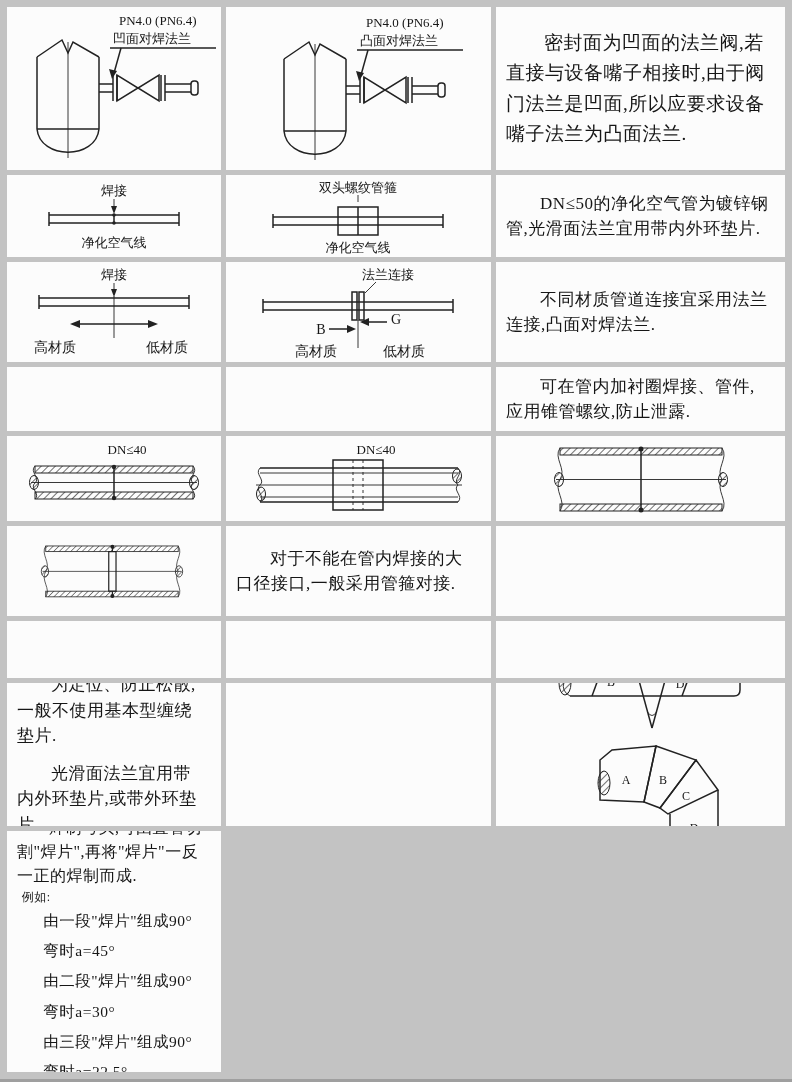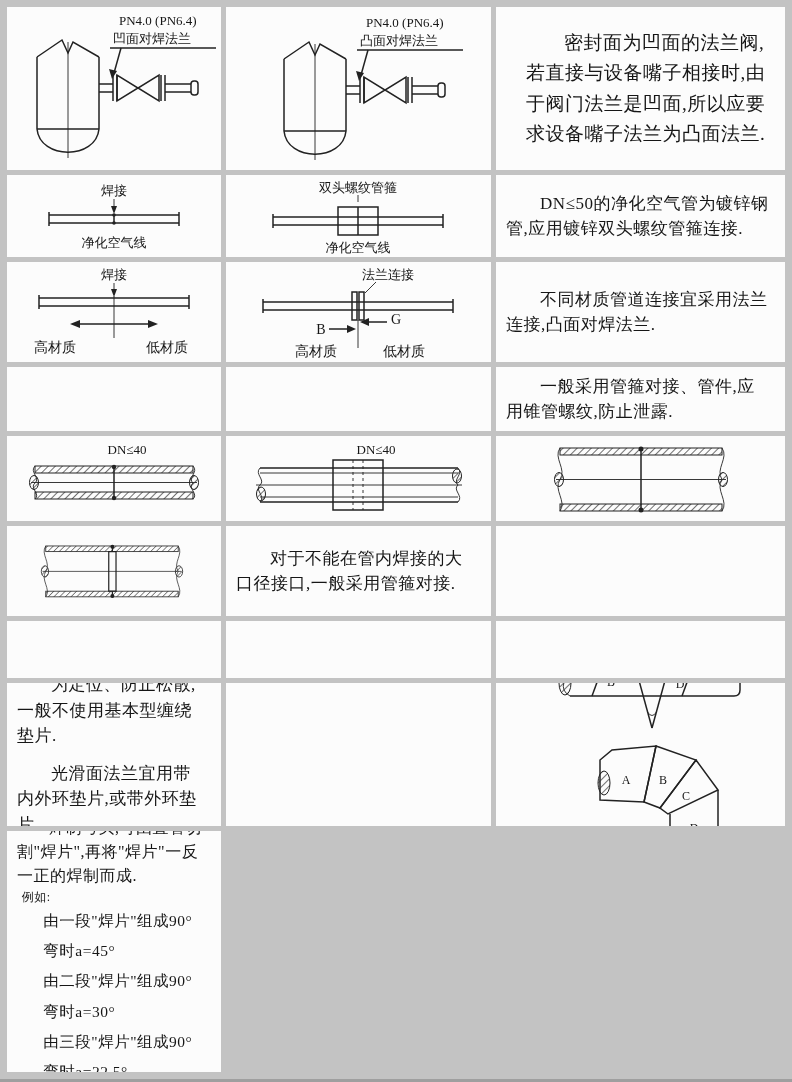--- a/index.html
+++ b/index.html
@@ -13,21 +13,21 @@
     border-bottom:3px solid #9f9f9f;
     font-family:"Liberation Serif", serif;
   }
   .cell { background:#fcfcfc; position:relative; overflow:hidden; }
   .draw { display:flex; align-items:center; justify-content:center; }
   .note {
     display:flex; flex-direction:column; justify-content:center;
     padding:6px 14px 6px 10px; color:#161616;
   }
   .note p { margin:0; text-indent:2em; font-size:17px; line-height:1.5; letter-spacing:.5px; }
-  .note.big p { font-size:19px; line-height:1.6;margin-left:20px; }
+  .note.big p { font-size:19px; line-height:1.6; }
   .note .cont { margin-top:12px; }
   .note .heading { text-indent:.4em; }
   .note .example { text-indent:0; margin-left:1.7em; line-height:1.95; font-size:15.5px; }
   svg { display:block; }
   svg text { font-family:"Liberation Serif", serif; fill:#161616; }
   .ln   { stroke:#222; fill:none; stroke-width:1.5; }
   .thin { stroke:#222; fill:none; stroke-width:.9; }
   .fillb{ fill:#222; stroke:none; }
   .hat  { fill:url(#hatch); stroke:#222; stroke-width:1; }
   .lbl  { font-size:13px; }
@@ -139,21 +139,21 @@
       <line class="ln" x1="47" y1="42" x2="217" y2="42"></line>
       <line class="ln" x1="47" y1="50" x2="217" y2="50"></line>
       <line class="ln" x1="47" y1="39" x2="47" y2="53"></line>
       <line class="ln" x1="217" y1="39" x2="217" y2="53"></line>
       <rect class="ln" x="112" y="32" width="40" height="28"></rect>
       <line class="ln" x1="132" y1="32" x2="132" y2="60"></line>
       <text class="lbl" x="132" y="77" text-anchor="middle">净化空气线</text>
     </svg>
   </div>
   <div class="cell note">
-    <p>DN≤50的净化空气管为镀锌钢管,应用镀锌双头螺纹管箍连接.</p>
+    <p>DN≤50的净化空气管为镀锌钢管,光滑面法兰宜用带内外环垫片.</p>
   </div>
 
   <div class="cell draw">
     <svg width="214" height="100" viewBox="0 0 214 100">
       <text class="lbl" x="107" y="17" text-anchor="middle">焊接</text>
       <line class="thin" x1="107" y1="21" x2="107" y2="30"></line>
       <polygon class="fillb" points="107,35 104,27 110,27"></polygon>
       <line class="ln" x1="32" y1="36" x2="182" y2="36"></line>
       <line class="ln" x1="32" y1="44" x2="182" y2="44"></line>
       <line class="ln" x1="32" y1="33" x2="32" y2="47"></line>
@@ -187,21 +187,21 @@
       <text class="lbl14" x="178" y="94" text-anchor="middle">低材质</text>
     </svg>
   </div>
   <div class="cell note">
     <p>不同材质管道连接宜采用法兰连接,凸面对焊法兰.</p>
   </div>
 
   <div class="cell"></div>
   <div class="cell"></div>
   <div class="cell note">
-    <p>一般采用管箍对接、管件,应用锥管螺纹,防止泄露.</p>
+    <p>可在管内加衬圈焊接、管件,应用锥管螺纹,防止泄露.</p>
   </div>
 
   <div class="cell draw">
     <svg width="214" height="85" viewBox="0 0 214 85">
       <text class="lbl" x="120" y="18" text-anchor="middle">DN≤40</text>
       <rect class="hat" x="28" y="30" width="158" height="7"></rect>
       <rect class="hat" x="28" y="56" width="158" height="7"></rect>
       <line class="thin" x1="24" y1="46.5" x2="190" y2="46.5"></line>
       <line class="ln" x1="107" y1="30" x2="107" y2="63"></line>
       <circle class="fillb" cx="107" cy="31" r="2.2"></circle>

